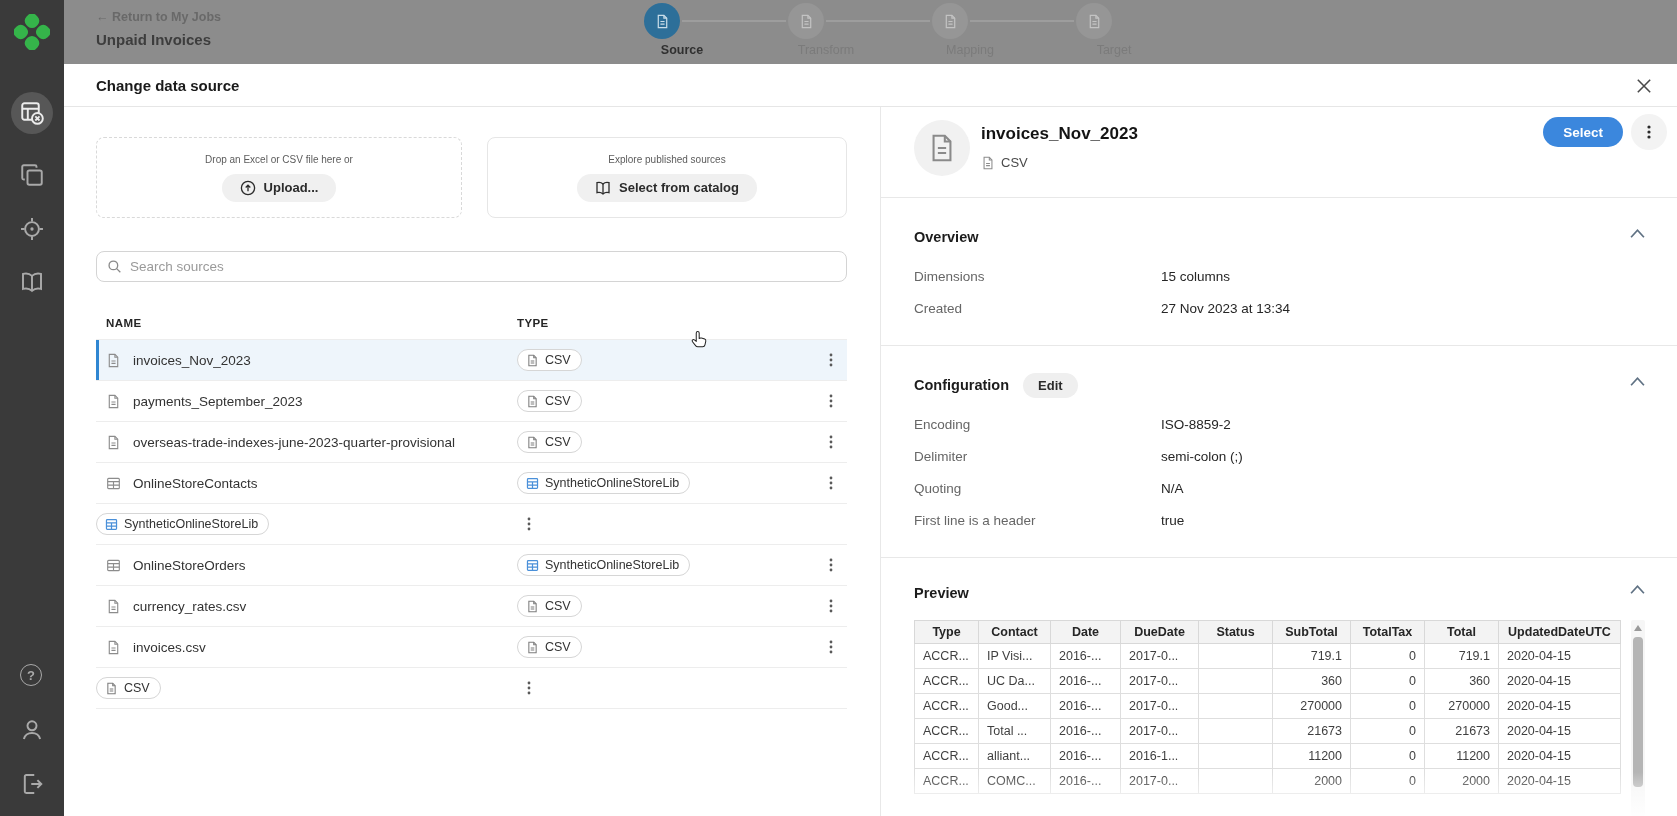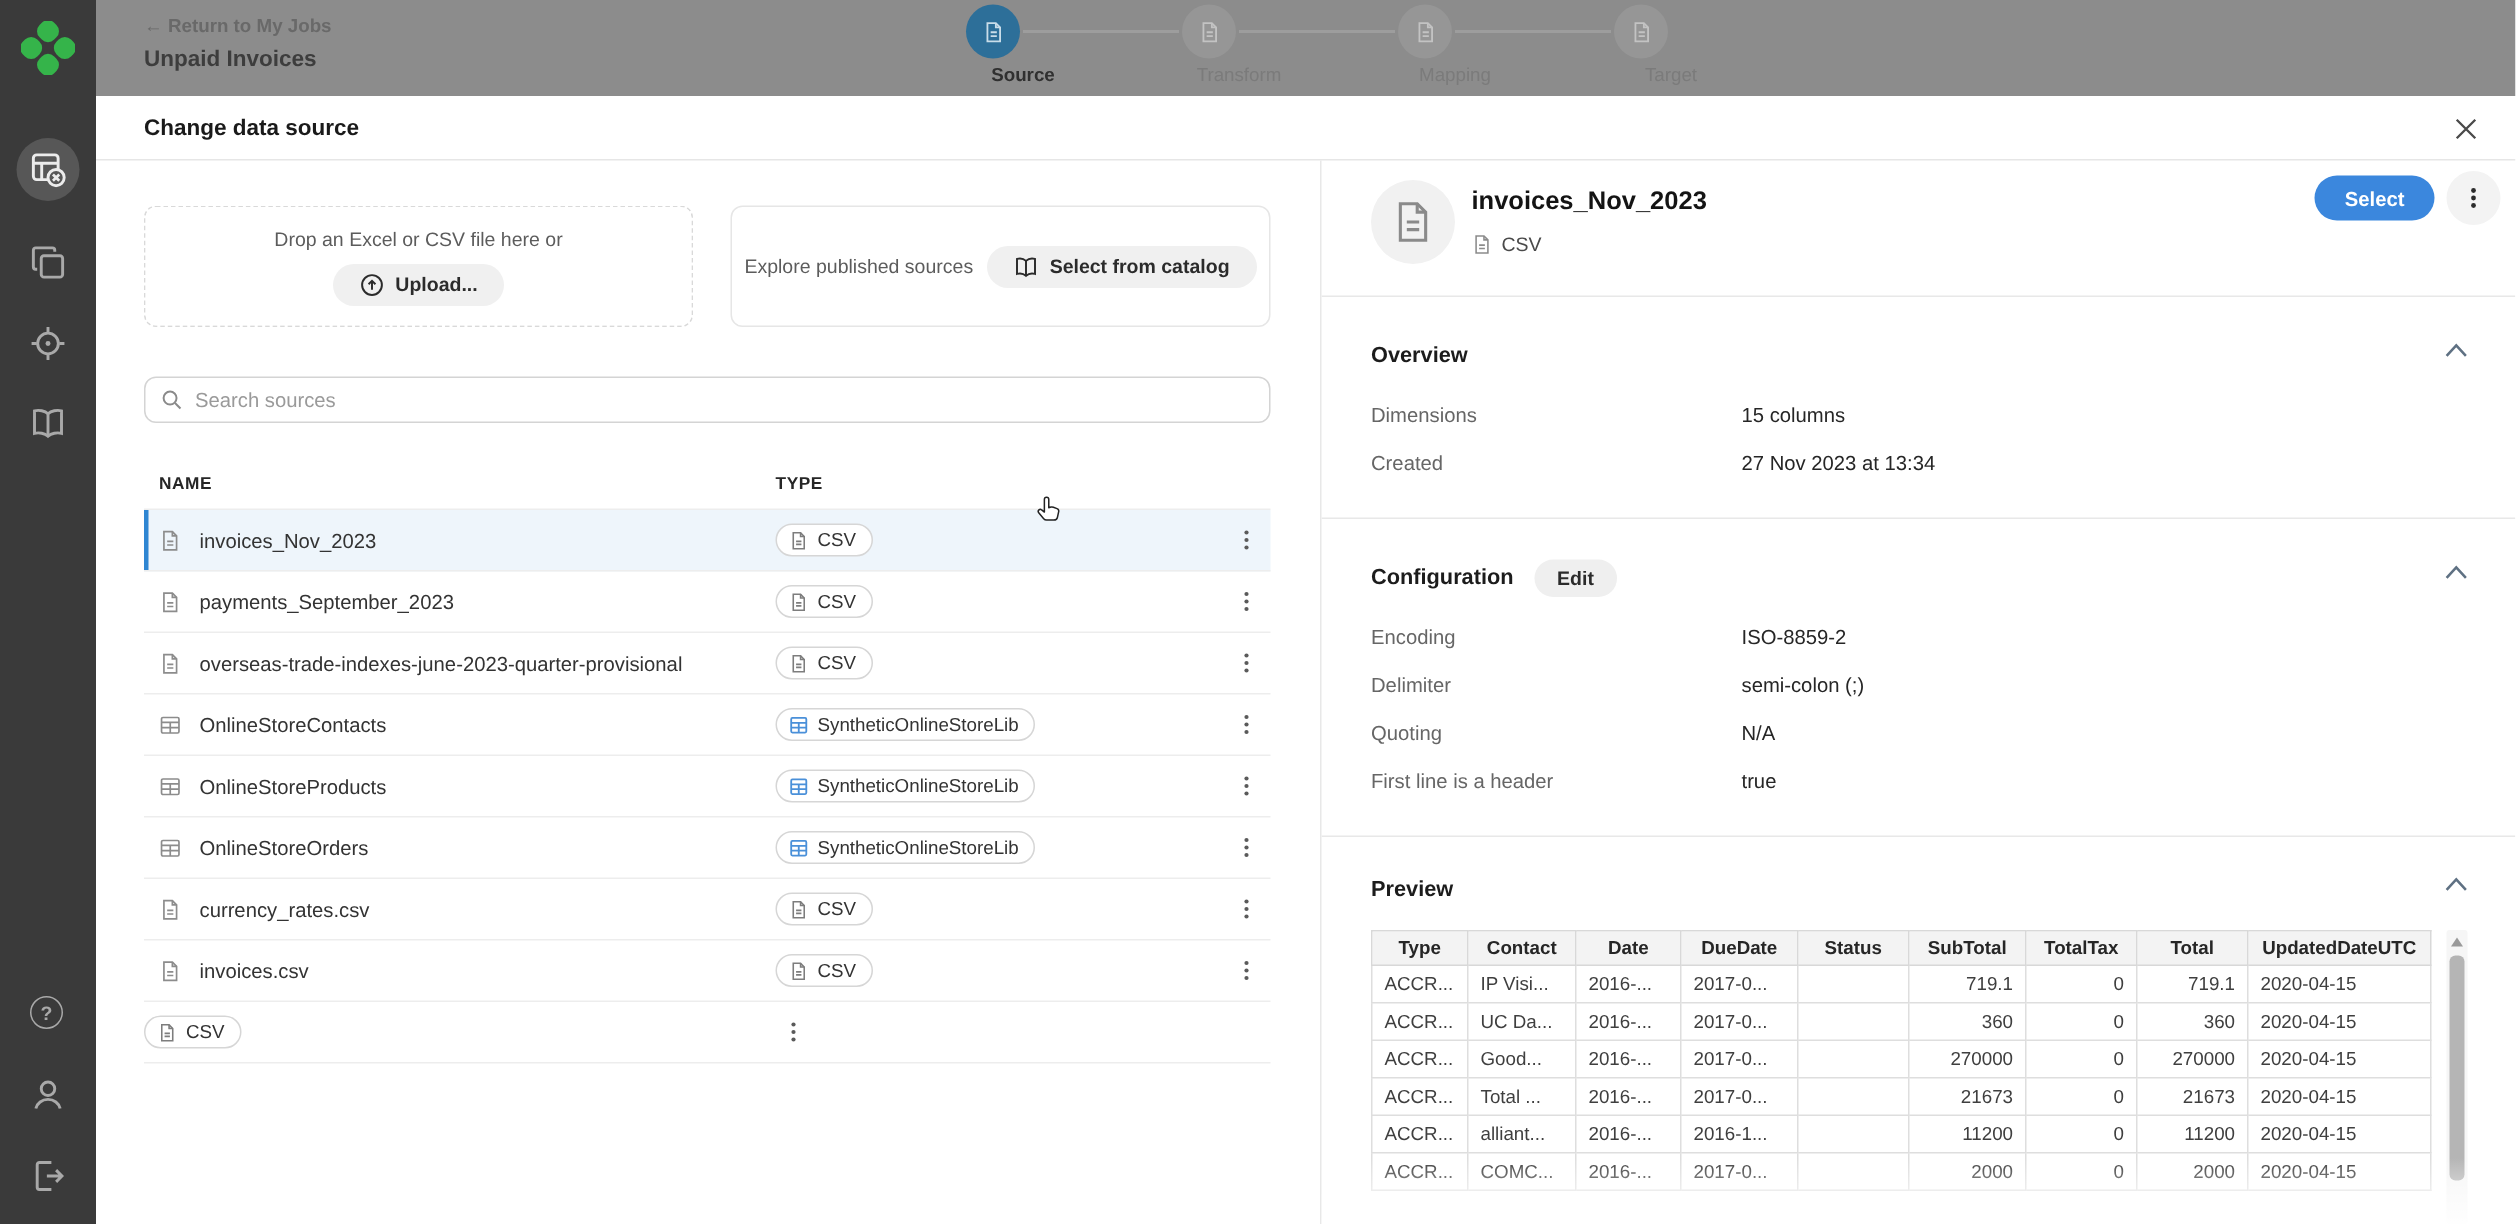--- a/index.html
+++ b/index.html
@@ -32,22 +32,22 @@
   
   .modal { position:absolute; left:64px; top:64px; right:0; bottom:0; background:#fff; z-index:20; }
   .modal-titlebar { position:relative; height:43px; border-bottom:1px solid #e6e6e6; }
   .modal-title { position:absolute; left:32px; top:13px; font-size:15px; font-weight:bold; color:#1a1a1a; }
   .modal-close { position:absolute; right:24px; top:13px; width:18px; height:18px; color:#4a4a4a; cursor:pointer; }
 
   .left-pane { position:absolute; left:0; top:43px; width:816px; bottom:0; }
   .drop-zone { position:absolute; left:32px; top:30px; width:366px; height:81px; border:1.5px dashed #d9d9d9;
                border-radius:8px; display:flex; flex-direction:column; align-items:center; justify-content:center; gap:9px; }
   .catalog-zone { position:absolute; left:423px; top:30px; width:360px; height:81px; border:1px solid #e6e6e6;
-               border-radius:8px; display:flex; flex-direction:row; align-items:center; justify-content:center; gap:9px; }
-  .zone-hint { font-size:13px; color:#5c5c5c; }
+               border-radius:8px; display:flex; flex-direction:column; align-items:center; justify-content:center; gap:9px; }
+  .zone-hint { font-size:10px; color:#5c5c5c; }
   .pill-btn { display:inline-flex; align-items:center; gap:8px; background:#f0f0f0; border:none; border-radius:15px;
               height:28px; padding:0 18px; font-size:13px; font-weight:bold; color:#2b2b2b; cursor:pointer;
               font-family:"Liberation Sans", sans-serif; }
   .pill-btn svg { color:#2b2b2b; }
 
   .search-box { position:absolute; left:32px; top:144px; width:751px; height:31px; border:1px solid #d4d4d4;
                 border-radius:8px; display:flex; align-items:center; padding:0 10px; gap:8px; }
   .search-box svg { color:#8a8a8a; }
   .search-box input { border:none; outline:none; flex:1; font-size:13.5px; color:#333; font-family:"Liberation Sans", sans-serif; }
   .search-box input::placeholder { color:#9a9a9a; }
@@ -347,28 +347,20 @@
           </div>
           <div class="kebab">
             <svg width="14" height="16" viewBox="0 0 14 16" fill="currentColor">
               <circle cx="7" cy="3" r="1.4"></circle>
                 <circle cx="7" cy="8" r="1.4"></circle>
                 <circle cx="7" cy="13" r="1.4"></circle>
             </svg>
           </div>
         </div>
           <div class="source-row kind-lib">
-          <div class="src-name">
-
-            <svg class="name-icon-table" width="15" height="15" viewBox="0 0 16 16" fill="none" stroke="currentColor" stroke-width="1.2">
-              <rect x="1.8" y="2.5" width="12.4" height="11" rx="1"></rect>
-                <path d="M1.8 6 H14.2 M1.8 9.7 H14.2 M8 6 V13.5"></path>
-            </svg>
-            <span>OnlineStoreProducts</span>
-          </div>
           <div class="badge">
 
             <svg class="badge-icon-table" width="13" height="13" viewBox="0 0 16 16" fill="none" stroke="currentColor" stroke-width="1.5">
               <rect x="1.8" y="2" width="12.4" height="12" rx="1"></rect>
                 <path d="M1.8 6 H14.2 M1.8 10 H14.2 M8 6 V14"></path>
             </svg>
             <span>SyntheticOnlineStoreLib</span>
           </div>
           <div class="kebab">
             <svg width="14" height="16" viewBox="0 0 14 16" fill="currentColor">

